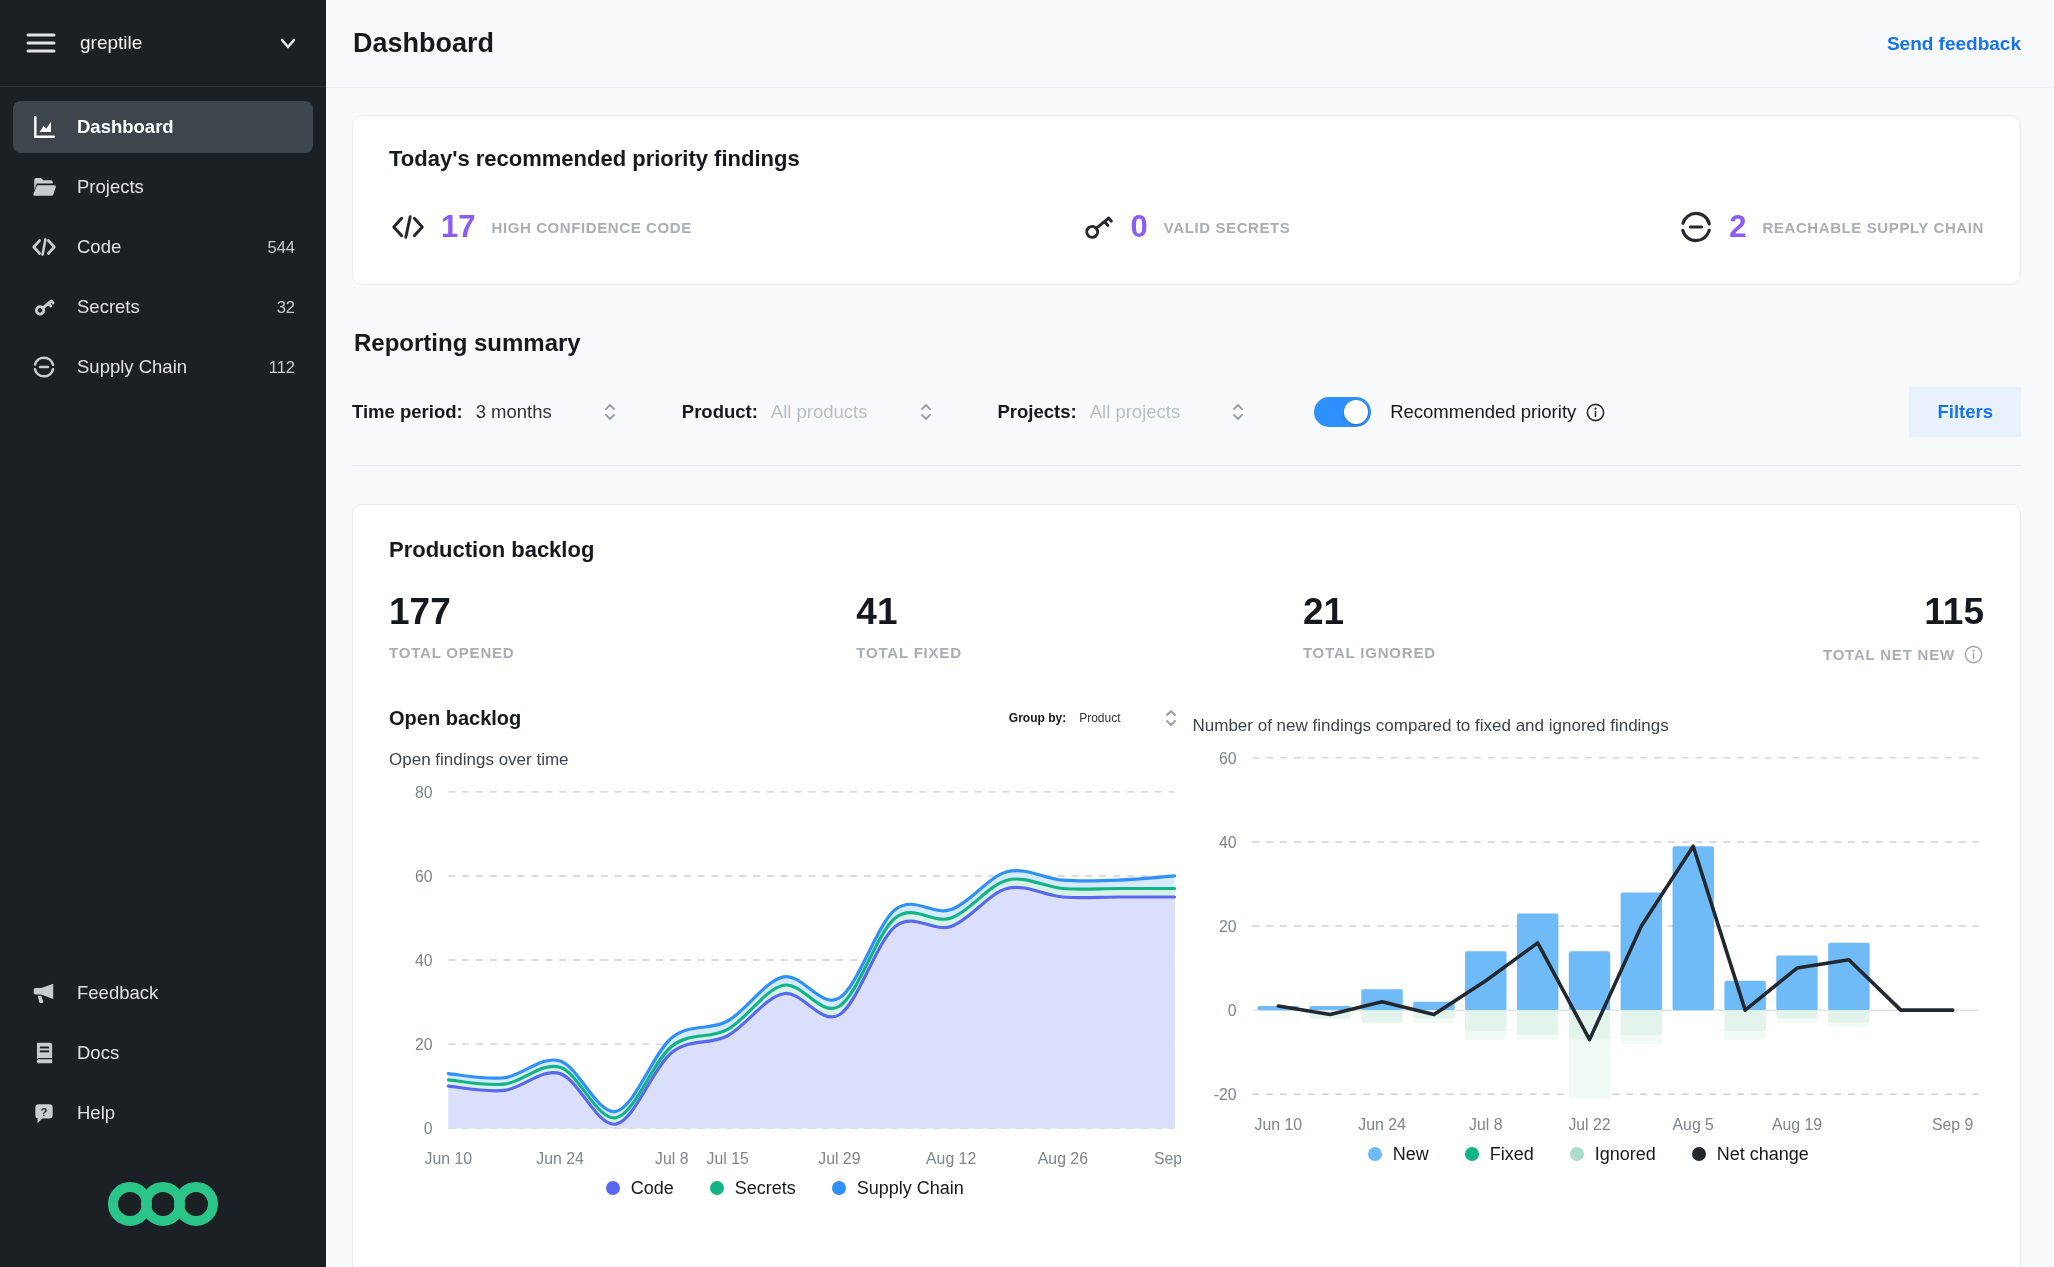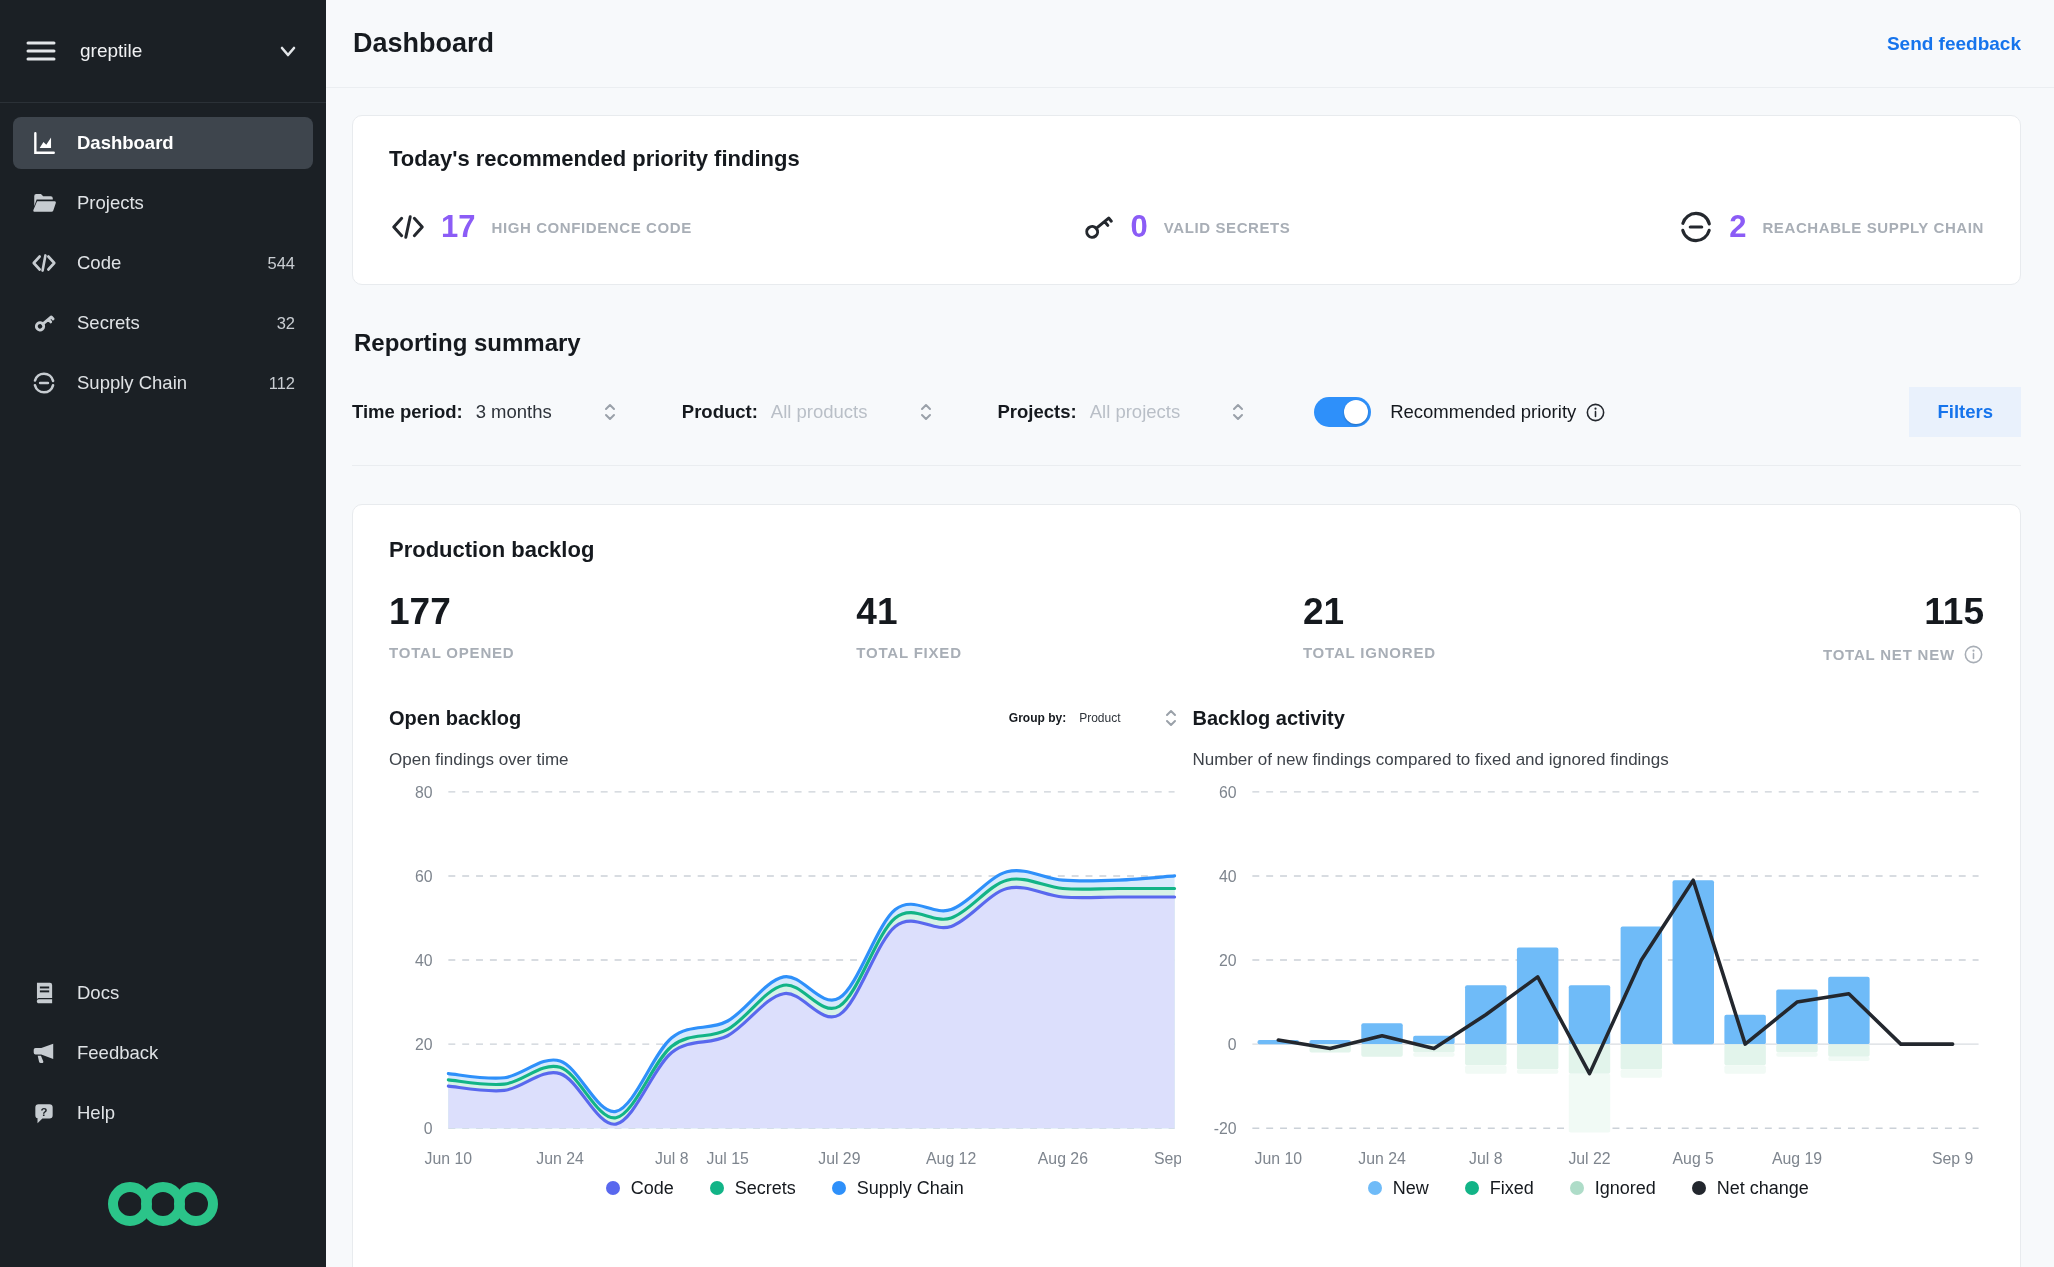--- a/index.html
+++ b/index.html
@@ -1,21 +1,21 @@
 <!DOCTYPE html>
 <html><head>
 <meta charset="utf-8">
 <style>
   html,body{margin:0;padding:0;}
   body{width:2054px;height:1267px;overflow:hidden;font-family:"Liberation Sans",sans-serif;background:#F7F9FB;color:#15191E;}
   .app{display:flex;width:2054px;height:1267px;}
 
   
   .sidebar{width:326px;flex:none;background:#1B2025;display:flex;flex-direction:column;color:#DFE2E5;}
-  .side-top{height:86px;flex:none;display:flex;align-items:center;padding:8px 26px;border-bottom:1px solid #2B3137;}
+  .side-top{height:86px;flex:none;display:flex;align-items:center;padding:0 26px;border-bottom:1px solid #2B3137;}
   .hamburger{width:30px;height:24px;color:#E3E6E9;flex:none;}
   .org-name{flex:1;margin-left:24px;font-size:19px;color:#F1F2F4;}
   .org-caret{width:24px;height:24px;color:#E3E6E9;flex:none;}
   .side-nav{padding:14px 13px 0;}
   .nav-item{height:52px;margin-bottom:8px;display:flex;align-items:center;padding:0 18px;border-radius:8px;font-size:18.5px;color:#DFE2E5;cursor:pointer;}
   .nav-item.active{background:#3E454D;color:#FFFFFF;font-weight:700;}
   .nav-icon{width:26px;height:26px;flex:none;margin-right:20px;color:#C7CCD1;}
   .nav-item.active .nav-icon{color:#FFFFFF;}
   .nav-badge{margin-left:auto;font-size:16.5px;color:#C9CDD2;font-weight:400;}
   .side-spacer{flex:1;}
@@ -139,33 +139,33 @@
         <span>Supply Chain</span>
         <span class="nav-badge">112</span>
       </div>
     </nav>
 
     <div class="side-spacer"></div>
 
     <div class="side-footer">
       <div class="nav-item">
         <svg class="nav-icon" viewBox="0 0 24 24" fill="currentColor">
+            <path d="M20.5 3.5v14l-11-4.2H4.2A1.7 1.7 0 0 1 2.5 11.6V9.1a1.7 1.7 0 0 1 1.7-1.7h5.3z"></path>
+            <path d="M6.2 14.6h3l2.1 5a1.2 1.2 0 0 1-1.1 1.7H9a1.6 1.6 0 0 1-1.5-1z"></path>
+          </svg>
+        <span>Feedback</span>
+      </div>
+      <div class="nav-item">
+        <svg class="nav-icon" viewBox="0 0 24 24" fill="currentColor">
             <path d="M5.5 2.5h12A2 2 0 0 1 19.5 4.5v12.2H7.3a1.9 1.9 0 0 0-1.8 1.3V4.2z"></path>
             <path d="M5.5 18.9a1.9 1.9 0 0 1 1.8-1.2h12.2v3.8H7.3a1.9 1.9 0 0 1-1.8-2.6z"></path>
             <rect x="8.2" y="6" width="8.6" height="1.8" fill="#1B2025"></rect>
             <rect x="8.2" y="9.6" width="8.6" height="1.8" fill="#1B2025"></rect>
           </svg>
         <span>Docs</span>
-      </div>
-      <div class="nav-item">
-        <svg class="nav-icon" viewBox="0 0 24 24" fill="currentColor">
-            <path d="M20.5 3.5v14l-11-4.2H4.2A1.7 1.7 0 0 1 2.5 11.6V9.1a1.7 1.7 0 0 1 1.7-1.7h5.3z"></path>
-            <path d="M6.2 14.6h3l2.1 5a1.2 1.2 0 0 1-1.1 1.7H9a1.6 1.6 0 0 1-1.5-1z"></path>
-          </svg>
-        <span>Feedback</span>
       </div>
       <div class="nav-item">
         <svg class="nav-icon" viewBox="0 0 24 24">
             <path fill="currentColor" d="M4 7a3 3 0 0 1 3-3h10a3 3 0 0 1 3 3v7a3 3 0 0 1-3 3h-6.5L6 21.5v-4.5H7a3 3 0 0 1-3-3z"></path>
             <text x="12" y="14.6" text-anchor="middle" font-size="10.5" font-weight="bold" fill="#1B2025" font-family="Liberation Sans, sans-serif">?</text>
           </svg>
         <span>Help</span>
       </div>
     </div>
 
@@ -343,23 +343,20 @@
                   <span>Secrets</span>
                 </span>
                 <span class="legend-item">
                   <span class="legend-dot" style="background: rgb(46, 144, 250);"></span>
                   <span>Supply Chain</span>
                 </span>
               </div>
           </div>
 
           <div class="chart-half">
-            <div class="chart-head">
-              <span class="chart-title">Backlog activity</span>
-            </div>
             <div class="chart-sub">Number of new findings compared to fixed and ignored findings</div>
             <svg id="backlog-activity-chart" class="chart" viewBox="0 0 800 400">
                 <line class="grid" x1="60" x2="794" y1="354" y2="354"></line>
                 <text class="ytick" x="44" y="360">-20</text>
                 <line class="grid zero" x1="60" x2="794" y1="269" y2="269"></line>
                 <text class="ytick" x="44" y="275">0</text>
                 <line class="grid" x1="60" x2="794" y1="184" y2="184"></line>
                 <text class="ytick" x="44" y="190">20</text>
                 <line class="grid" x1="60" x2="794" y1="99" y2="99"></line>
                 <text class="ytick" x="44" y="105">40</text>

